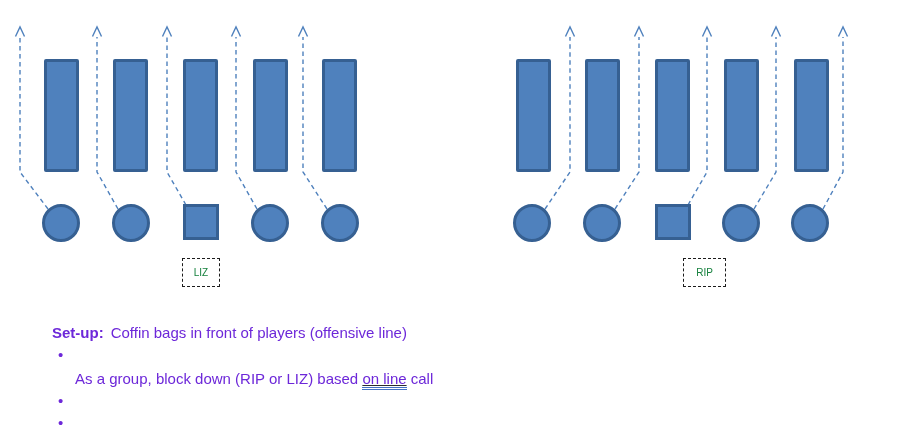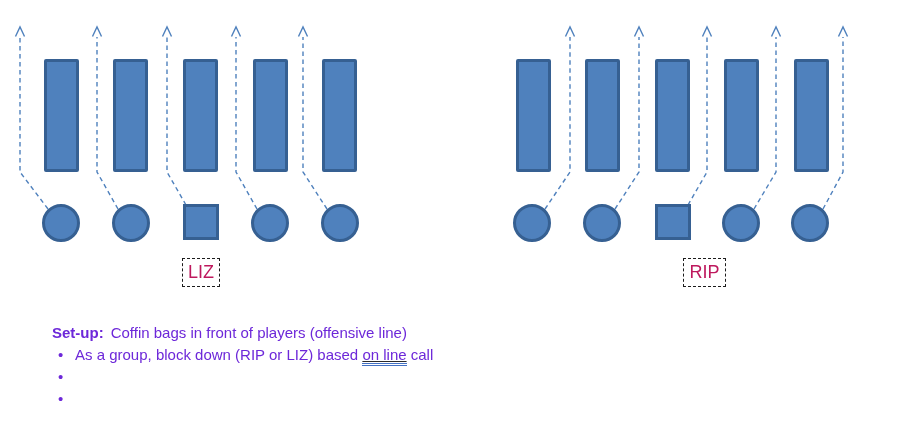--- a/index.html
+++ b/index.html
@@ -17,31 +17,31 @@
     background:#4f81bd; border:3px solid #366092; border-radius:50%; box-sizing:border-box;
   }
   .player-square {
     position:absolute; top:204px; width:36px; height:36px;
     background:#4f81bd; border:3px solid #366092; box-sizing:border-box;
   }
   .call-label {
     position:absolute; top:258px; height:29px;
     border:1px dashed #1c1c1c; box-sizing:border-box;
     display:flex; align-items:center; justify-content:center;
-    font-size:18px; color:#be185d;
+    font-size:10px; color:#15803d;
   }
   .setup {
     position:absolute; left:52px; top:322px; width:560px;
     font-size:15px; line-height:22px; color:#6d28d9;
   }
   .bold { font-weight:bold; }
   .hrest { margin-left:7px; }
   .line.bullet { display:flex; padding-left:6px; }
   .dot { width:17px; flex:none; }
-  .btext { white-space:pre-wrap; }
+  .btext { white-space:pre-wrap;margin-top:24px; }
   .u {
     text-decoration:underline;
     text-decoration-color:#2b2b2b;
     border-bottom:3px double #4472c4;
   }
 </style>
 </head>
 <body>
 
 <div class="canvas">

